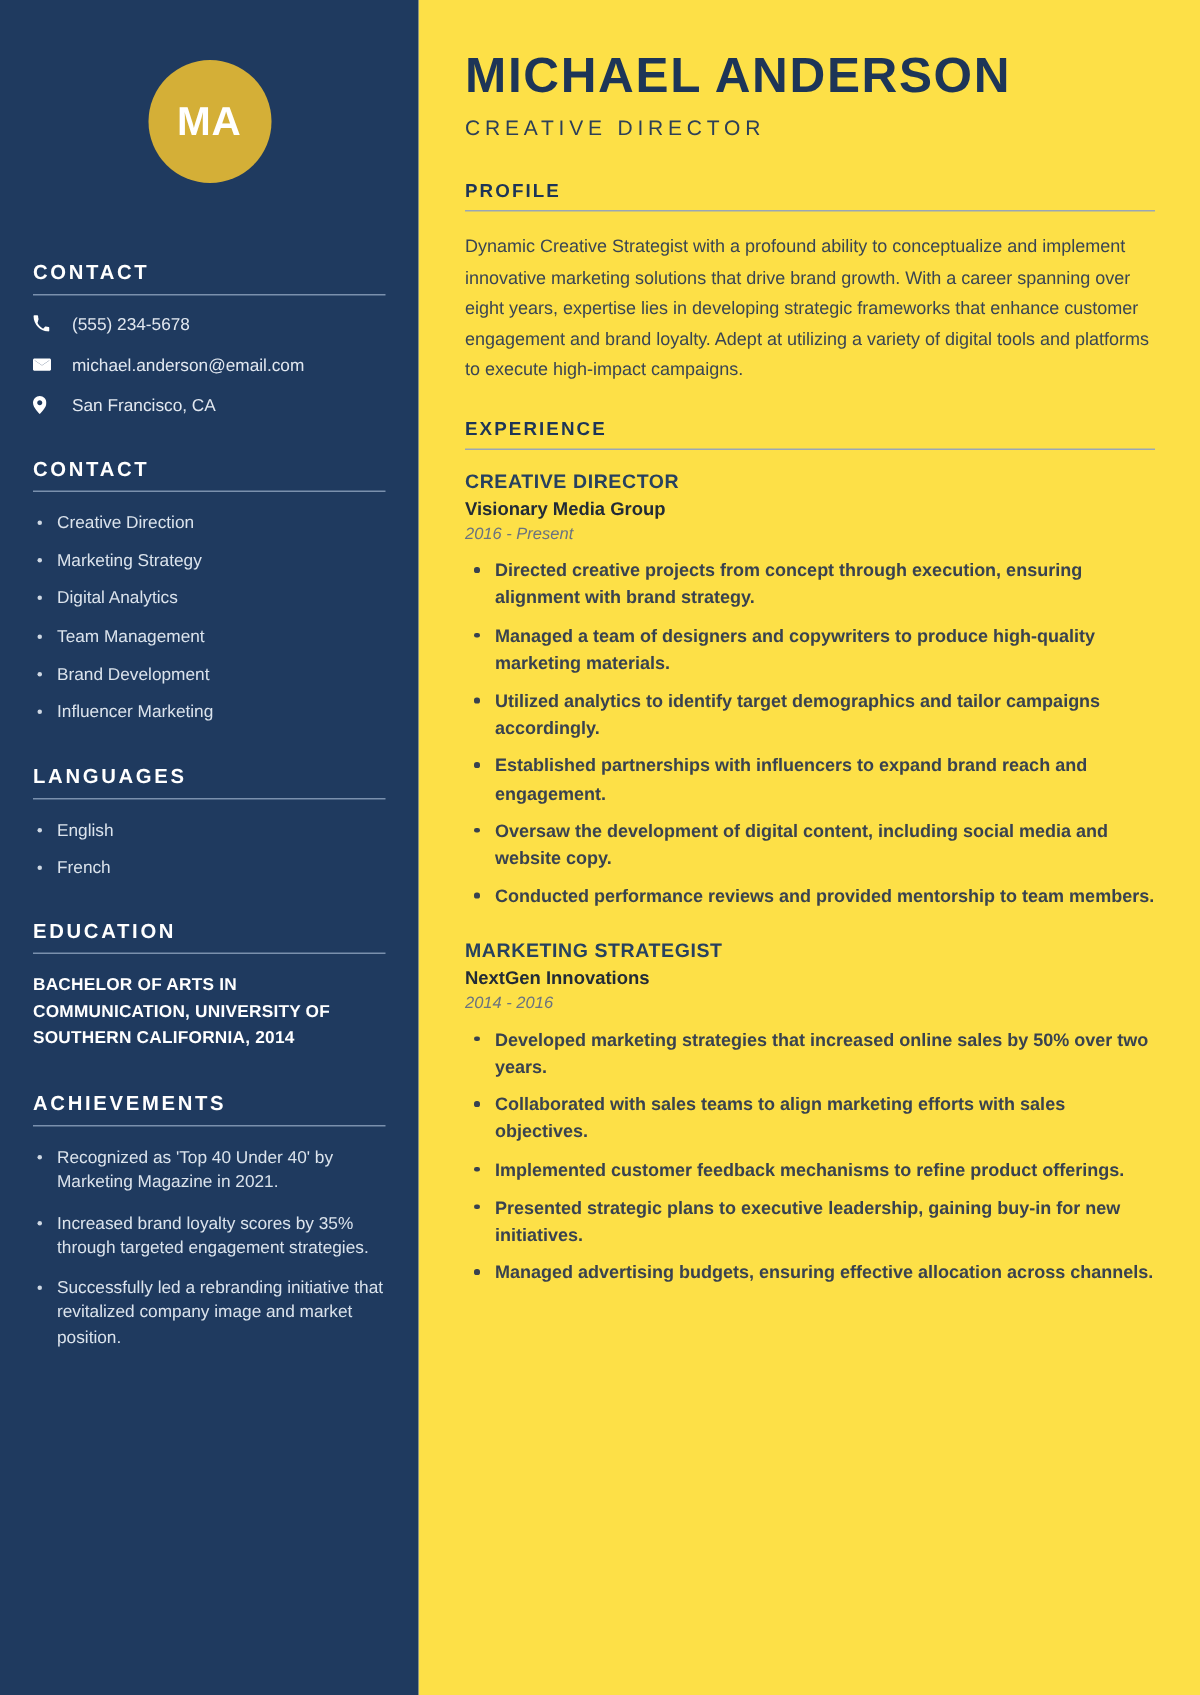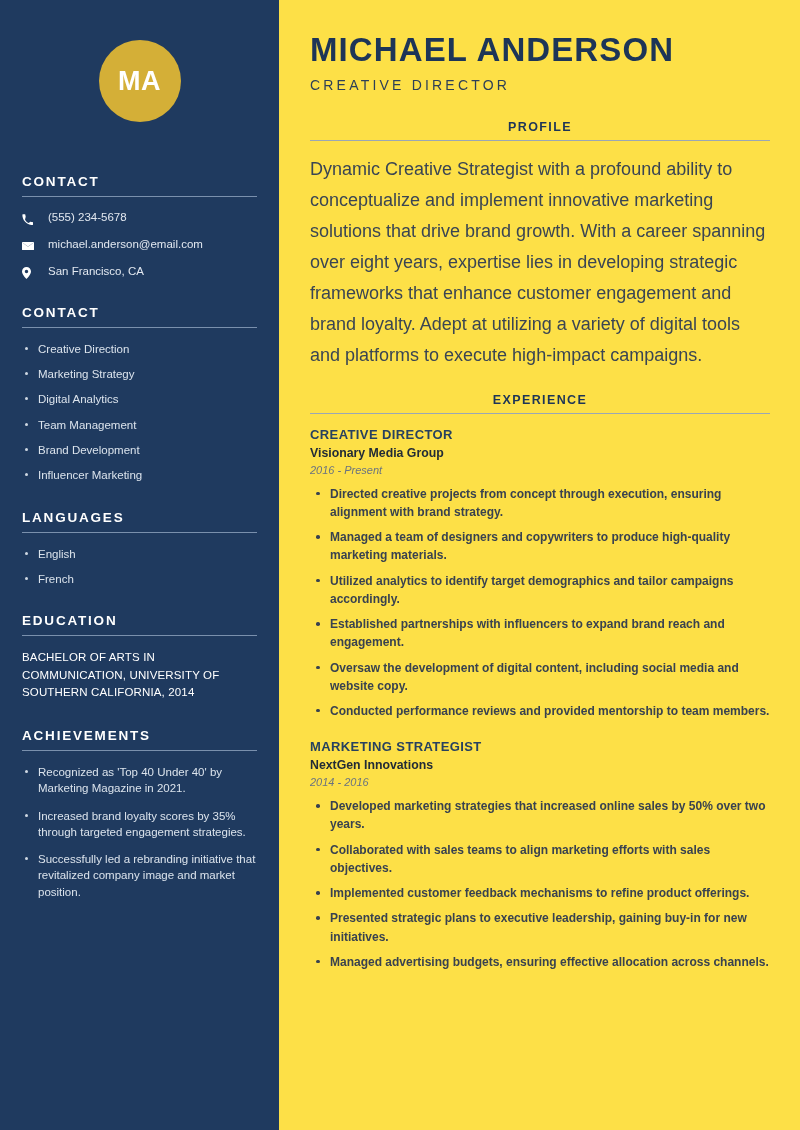--- a/index.html
+++ b/index.html
@@ -70,21 +70,21 @@
   .side-rule {
     height: 1px;
     background: #7a90ad;
     margin-bottom: 13px;
   }
 
   .contact-list { list-style: none; }
 
   .contact-item {
     display: flex;
-    align-items: flex-end;
+    align-items: flex-start;
     font-size: 11.5px;
     color: #e2e8f0;
     margin-bottom: 12px;
     line-height: 1.3;
   }
 
   .contact-icon {
     width: 17px;
     flex: 0 0 17px;
     margin-right: 9px;
@@ -112,21 +112,21 @@
     width: 3px;
     height: 3px;
     border-radius: 50%;
     background: #cfd8e3;
   }
 
   .achv-list li { margin-bottom: 11px; }
 
   .edu-text {
     font-size: 11.5px;
-    font-weight: normal;
+    font-weight: bold;
     line-height: 1.52;
     color: #ffffff;
     letter-spacing: 0.15px;
   }
 
   
   .main {
     flex: 1 1 auto;
     background: #fde047;
     padding: 32px 30px 0 31px;
@@ -149,31 +149,30 @@
   }
 
   .main-section { margin-bottom: 22px; }
 
   .main-heading {
     font-size: 12.5px;
     font-weight: bold;
     letter-spacing: 1.4px;
     color: #1d3557;
     padding-bottom: 6px;
-    text-align: center;
   }
 
   .main-rule {
     height: 1px;
     background: #9aa7b5;
     margin-bottom: 13px;
   }
 
   .profile-text {
-    font-size: 18px;
+    font-size: 12px;
     line-height: 1.72;
     color: #3a4553;
   }
 
   .job { margin-bottom: 19px; }
 
   .job-title {
     font-size: 13px;
     font-weight: bold;
     letter-spacing: 0.4px;

